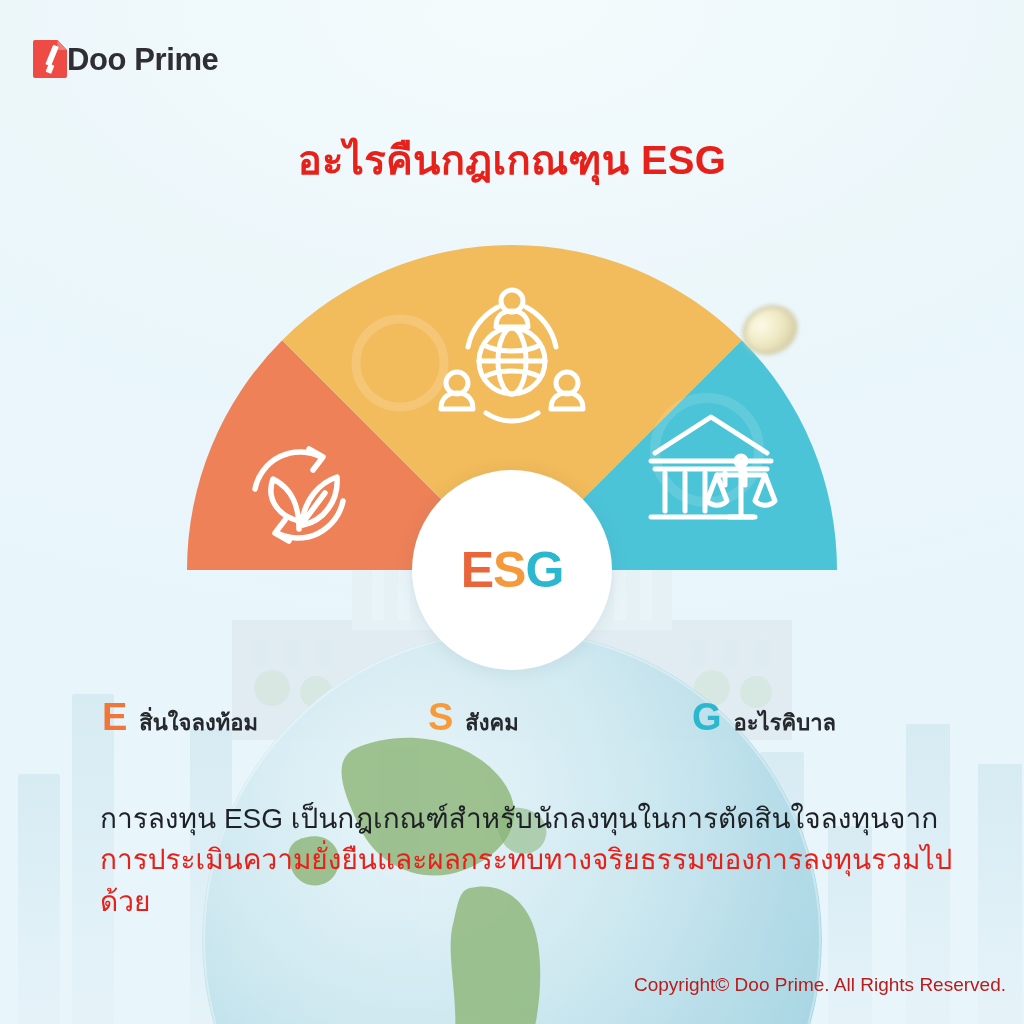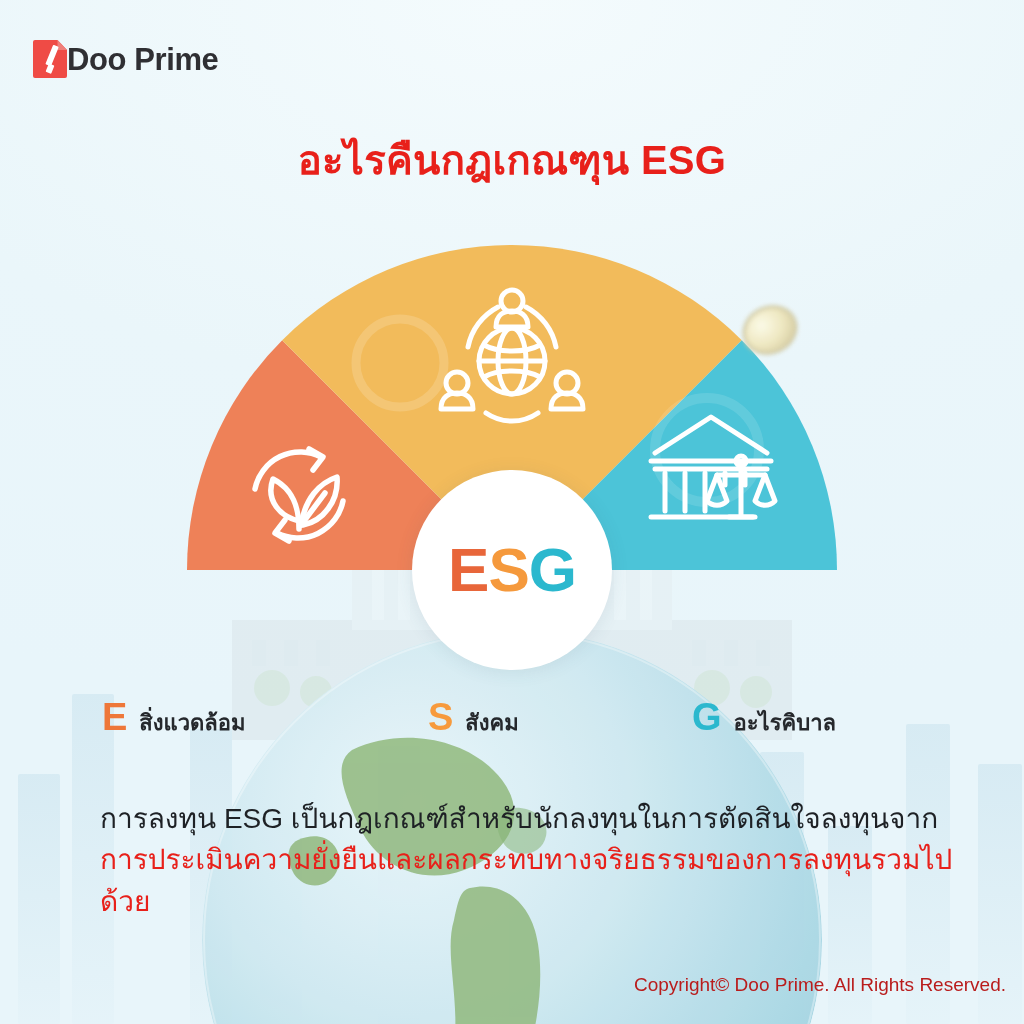--- a/index.html
+++ b/index.html
@@ -42,21 +42,21 @@
   
   .title{position:absolute;left:0;right:0;top:136px;text-align:center;
     font-size:40px;font-weight:bold;color:#e8201a;letter-spacing:.3px;
     line-height:1.2;}
 
   
   #wheel{position:absolute;left:187px;top:245px;width:650px;height:330px;}
   .center-circle{position:absolute;left:412px;top:470px;width:200px;height:200px;
     border-radius:50%;background:#fff;display:flex;align-items:center;justify-content:center;
     box-shadow:0 2px 18px rgba(60,90,110,.10);}
-  .esg-word{font-size:62px;font-weight:bold;letter-spacing:-1px;line-height:1;}
+  .esg-word{font-size:50px;font-weight:bold;letter-spacing:-1px;line-height:1;}
   .esg-e{color:#e8663a;}.esg-s{color:#f5993c;}.esg-g{color:#2bb8ce;}
 
   
   .coin{position:absolute;left:742px;top:306px;width:56px;height:48px;
     transform:rotate(-24deg);filter:blur(2.2px);opacity:.92;}
   .coin-body{width:100%;height:100%;border-radius:50%;
     background:radial-gradient(ellipse at 38% 32%,#fdfbe6 0%,#efe7bd 48%,#d9cfa2 78%,#c3b98f 100%);
     border:3px solid #cfc59b;box-sizing:border-box;}
 
   
@@ -216,21 +216,21 @@
 
   <div class="center-circle">
     <div class="esg-word">
       <span class="esg-e">E</span><span class="esg-s">S</span><span class="esg-g">G</span>
     </div>
   </div>
 
   <div class="legend">
     <div class="legend-item lg-e">
       <span class="legend-letter" style="color:#ee7739">E</span>
-      <span class="legend-label">สิ่งแวดล้อม</span>
+      <span class="legend-label">สิ่นใจลงท้อม</span>
     </div>
     <div class="legend-item lg-s">
       <span class="legend-letter" style="color:#f79a3c">S</span>
       <span class="legend-label">สังคม</span>
     </div>
     <div class="legend-item lg-g">
       <span class="legend-letter" style="color:#2bb8ce">G</span>
       <span class="legend-label">อะไรคิบาล</span>
     </div>
   </div>

